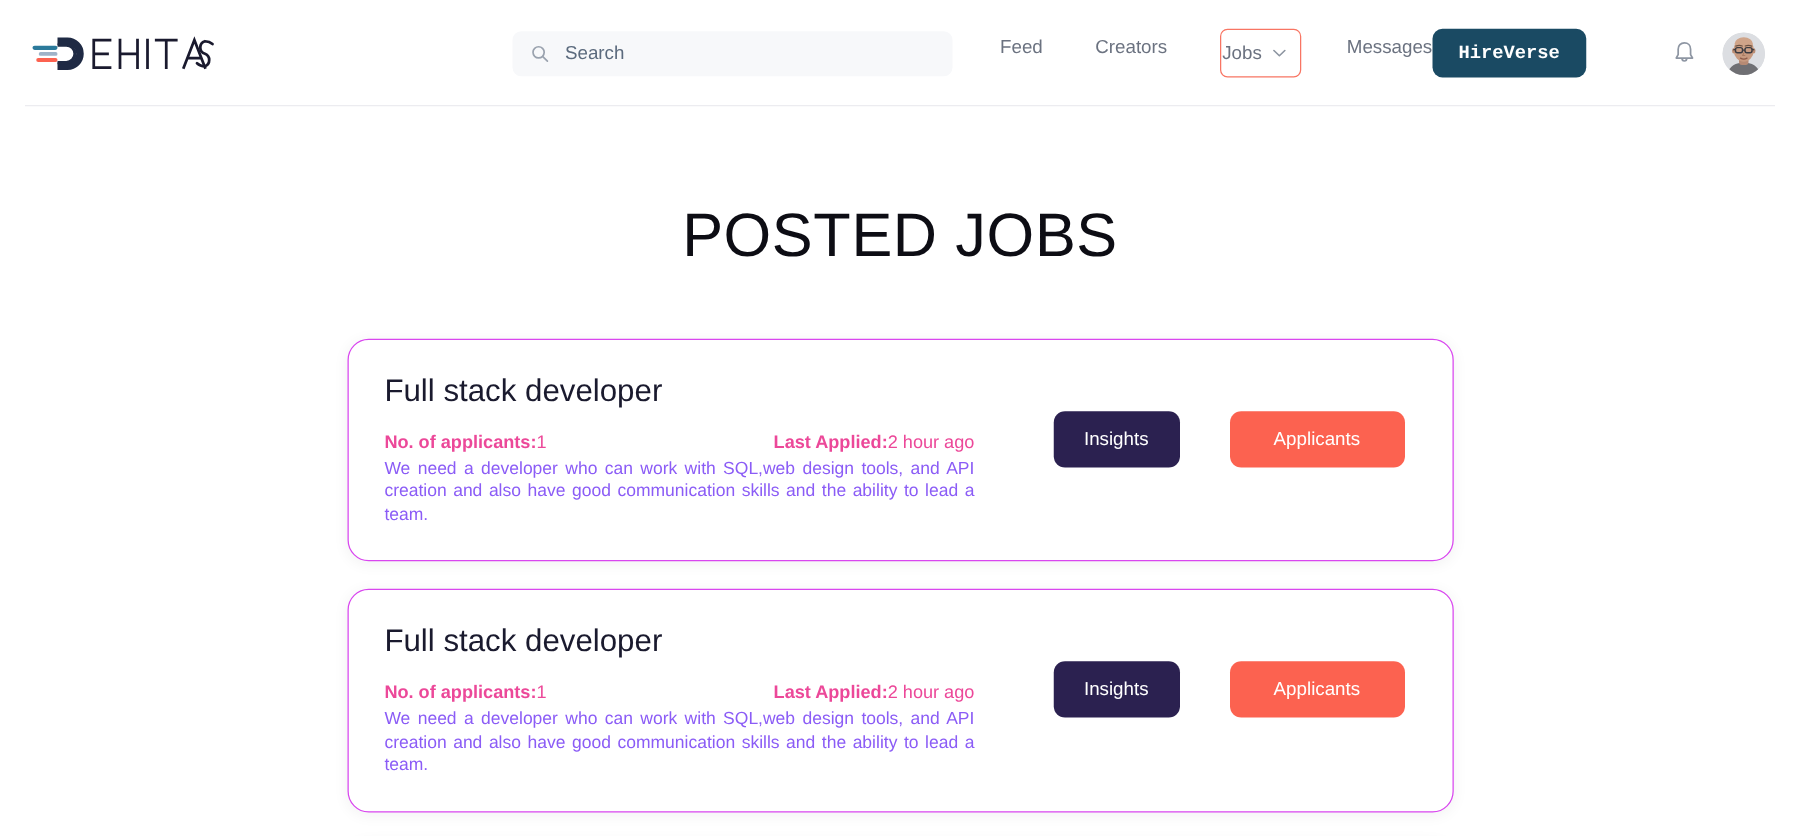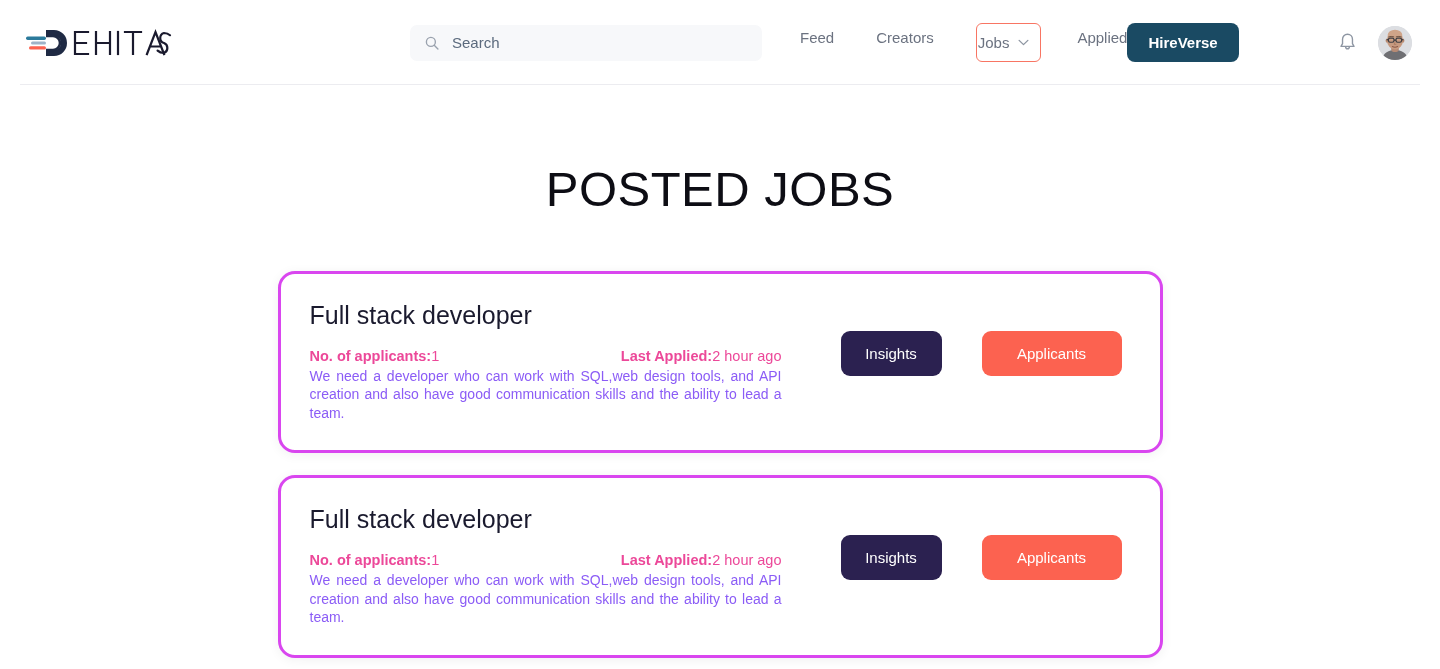--- a/index.html
+++ b/index.html
@@ -112,21 +112,21 @@
 
   .hireverse-btn {
     background: #1a4a63;
     color: #ffffff;
     font-size: 15px;
     font-weight: bold;
     border: none;
     border-radius: 8px;
     padding: 11px 21px;
     cursor: pointer;
-    font-family: Liberation Sans, sans-serif;
+    font-family: Liberation Mono, monospace;
     white-space: nowrap;
   }
 
   .header-right {
     margin-left: auto;
     display: flex;
     align-items: center;
     gap: 20px;
     padding-right: 8px;
   }
@@ -168,21 +168,21 @@
     display: flex;
     flex-direction: column;
     align-items: center;
     gap: 22px;
   }
 
   .job-card {
     width: 885px;
     background: #ffffff;
     border-radius: 17px;
-    border: 3px solid #d946ef;
+    border: 1px solid #d946ef;
     box-shadow: 0 2px 12px rgba(17, 17, 26, 0.06);
     padding: 26px 34px 28px 29px;
     display: flex;
     align-items: flex-start;
   }
 
   .job-main { width: 500px; flex: 0 0 auto; }
 
   .job-title {
     font-size: 25px;
@@ -272,21 +272,21 @@
     <a class="nav-link">Feed</a>
     <a class="nav-link">Creators</a>
 
     <div class="nav-dropdown">
       <span class="dd-label">Jobs</span>
       <svg class="chev" viewBox="0 0 12 8" fill="none">
         <path d="M1 1.6 L6 6.4 L11 1.6" stroke="currentColor" stroke-width="1.5" stroke-linecap="round" stroke-linejoin="round"></path>
       </svg>
     </div>
 
-    <a class="nav-link">Applied</a>
+    <a class="nav-link">Messages</a>
 
     <button class="hireverse-btn">HireVerse</button>
   </nav>
 
   <div class="header-right">
     <button class="bell-btn">
       <svg viewBox="0 0 22 22" fill="none">
         <path d="M11 2.4 C7.9 2.4 5.8 4.7 5.8 7.7 V12.2 L4.2 15.1 H17.8 L16.2 12.2 V7.7 C16.2 4.7 14.1 2.4 11 2.4 Z" stroke="currentColor" stroke-width="1.45" stroke-linejoin="round"></path>
         <path d="M9 15.1 C9 16.6 9.9 17.6 11 17.6 C12.1 17.6 13 16.6 13 15.1" stroke="currentColor" stroke-width="1.45" stroke-linejoin="round"></path>
       </svg>

